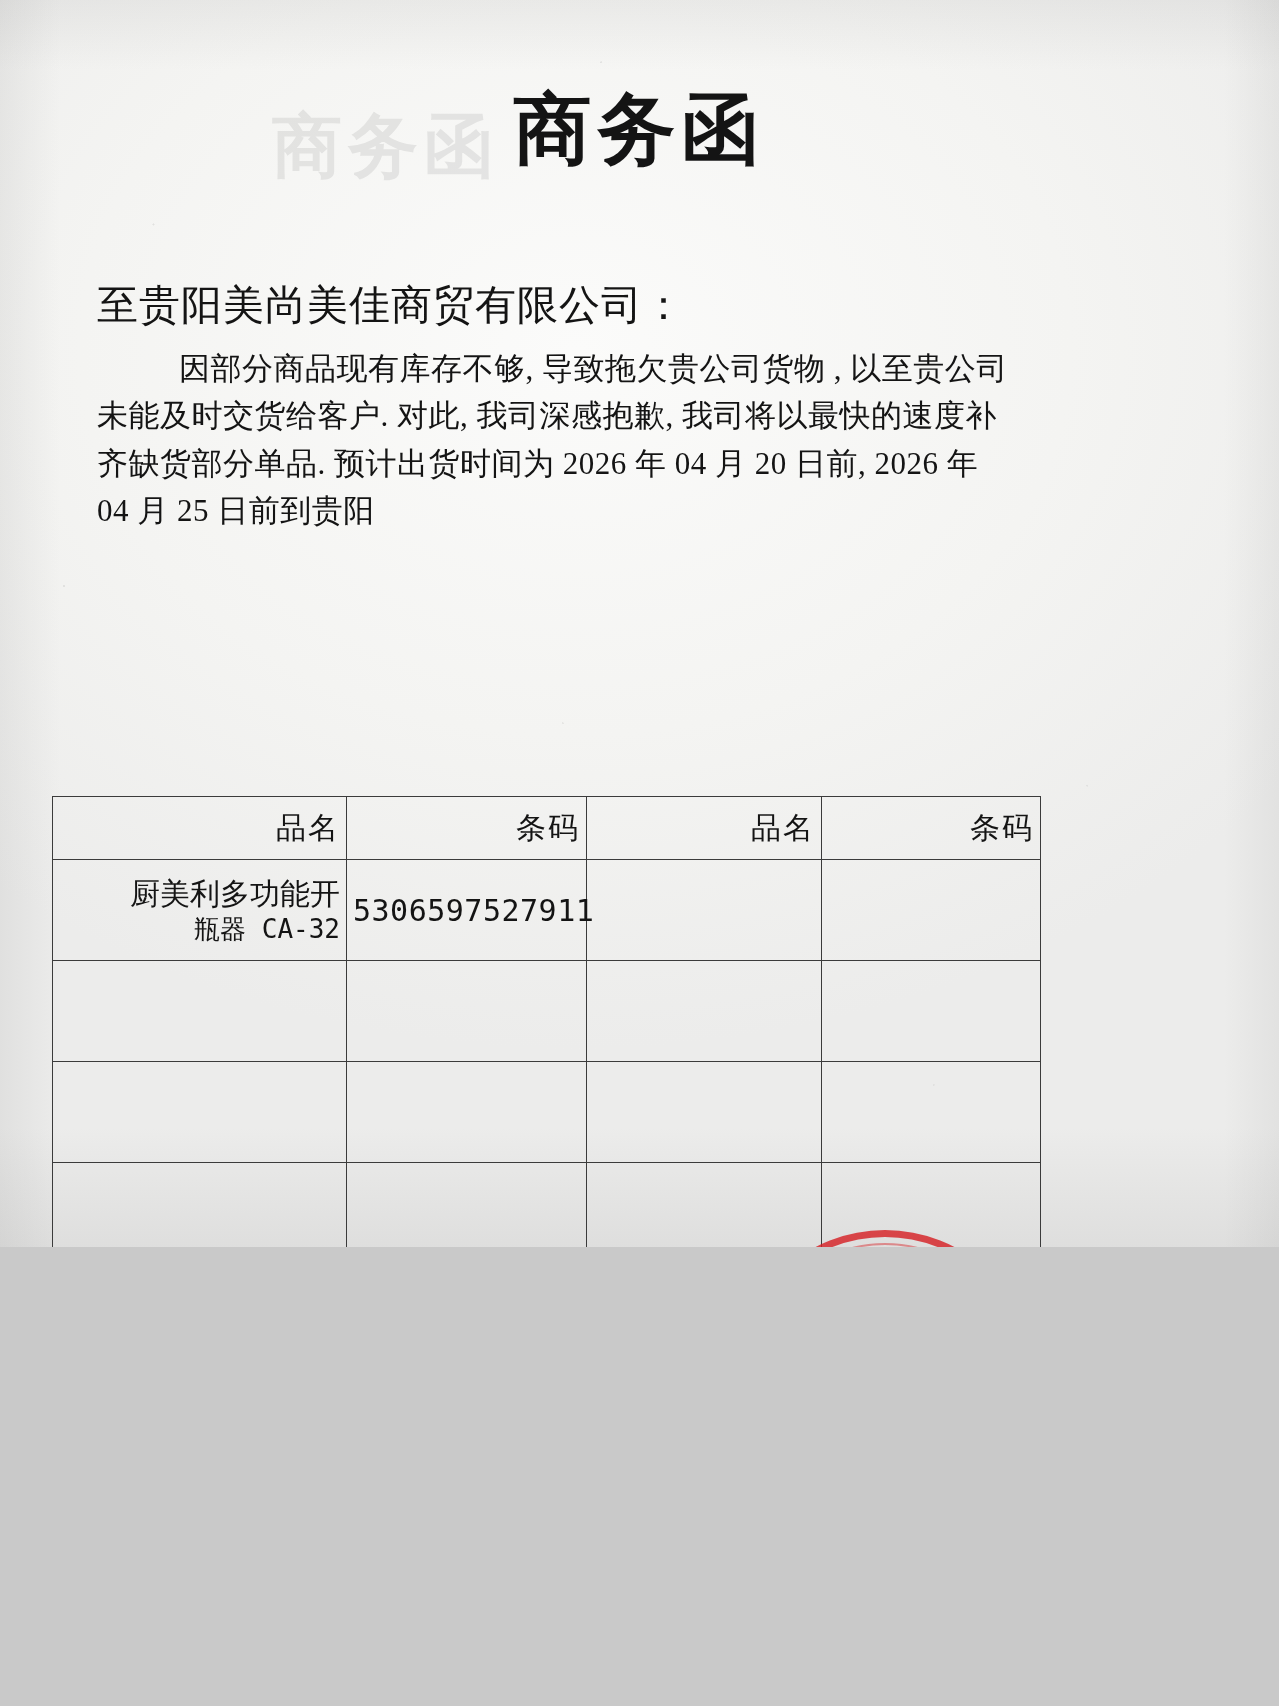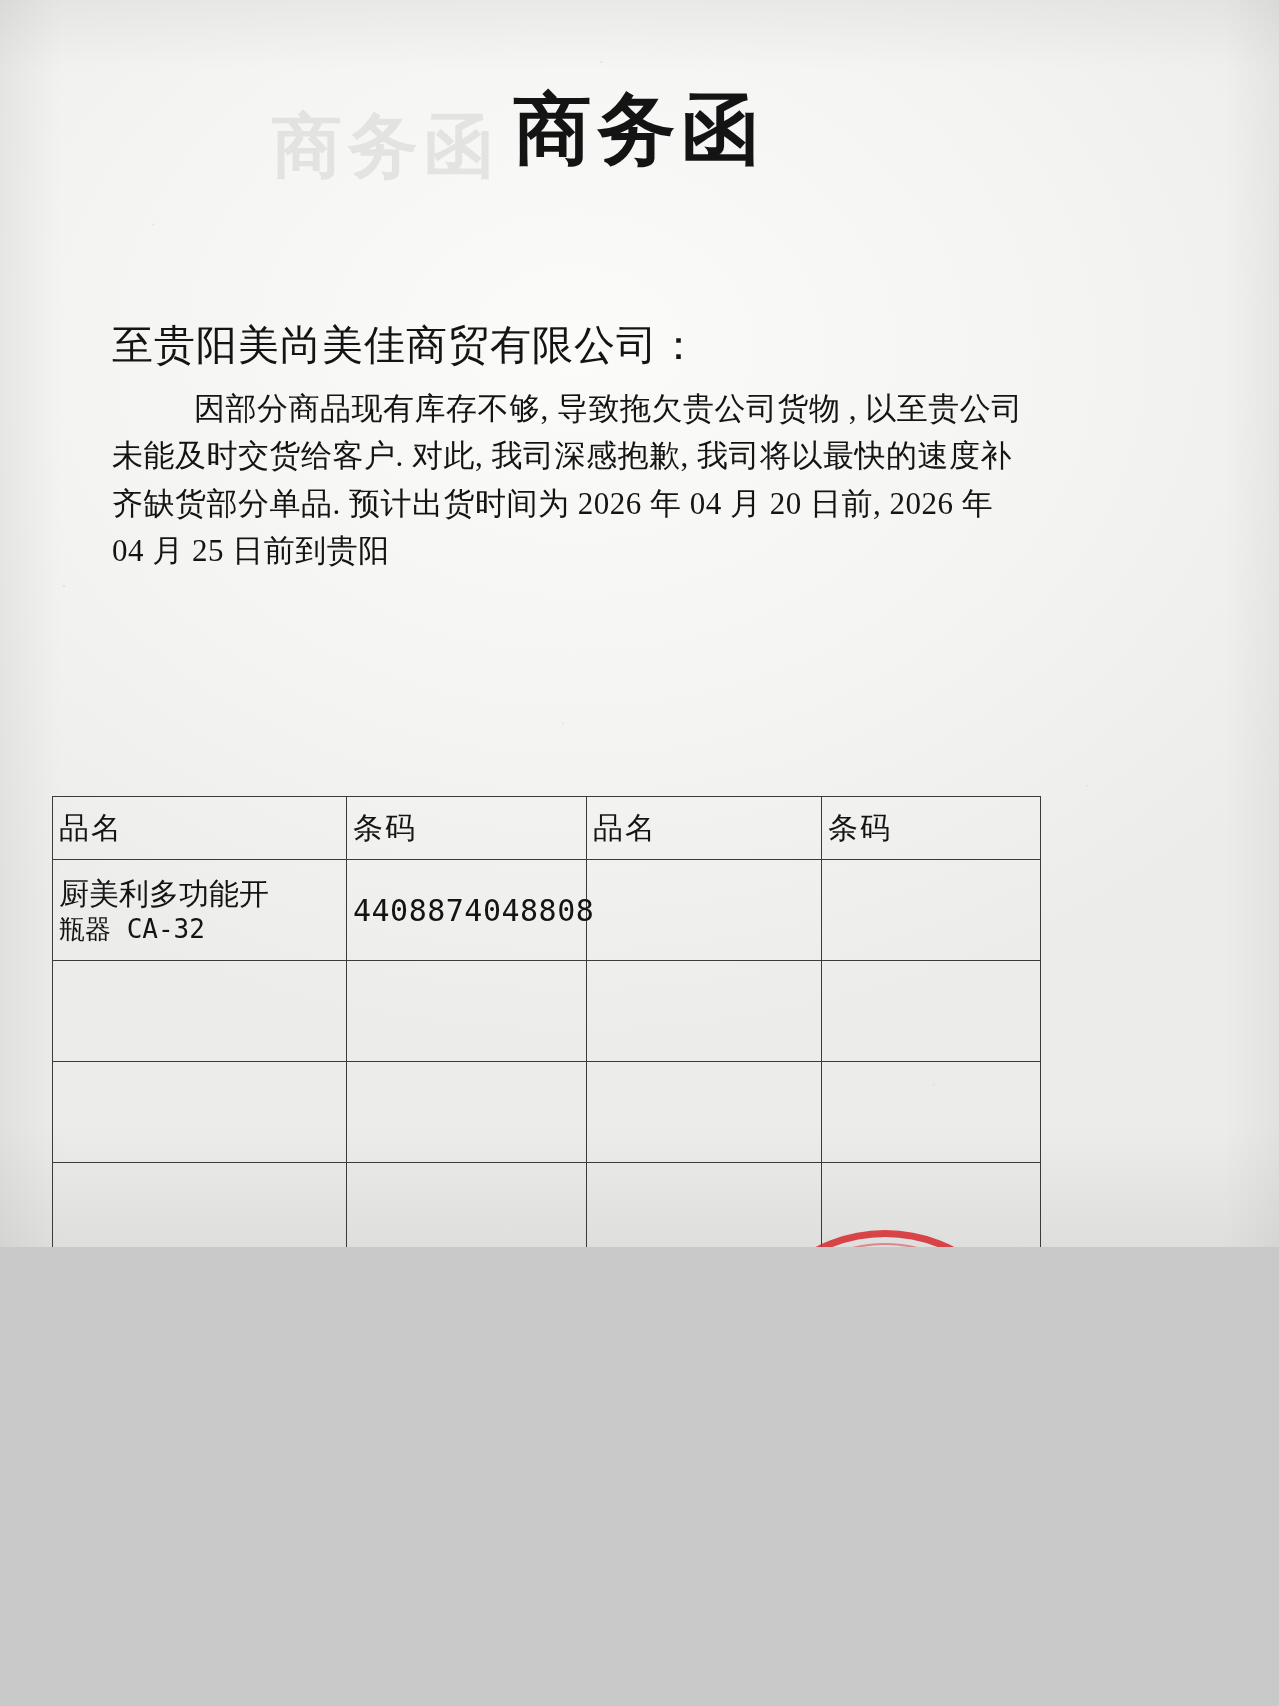--- a/index.html
+++ b/index.html
@@ -66,23 +66,22 @@
     font-weight: bold;
     letter-spacing: 6px;
     font-family: "DejaVu Serif", "Liberation Serif", serif;
     color: rgba(60,60,60,0.10);
     pointer-events: none;
   }
 
   .body-block {
     position: absolute;
     top: 278px;
-    left: 112px;
+    left: 97px;
     width: 1000px;
-    margin-top: 40px;
   }
   .salutation {
     font-size: 41px;
     line-height: 1.35;
     letter-spacing: 1px;
     color: #141414;
   }
   .para {
     margin-top: 12px;
     font-size: 31px;
@@ -103,21 +102,21 @@
     position: absolute;
     top: 796px;
     left: 52px;
     width: 988px;
     border-collapse: collapse;
     table-layout: fixed;
   }
   table.items th, table.items td {
     border: 1.6px solid #3b3b3b;
     height: 58px;
-    text-align: left;
+    text-align: right;
     vertical-align: middle;
     font-size: 30px;
     font-weight: normal;
     color: #141414;
     padding: 2px 6px;
   }
   table.items th { letter-spacing: 2px; }
   table.items tr.body-row td { height: 96px; }
   td.name-cell {
     font-size: 29px;
@@ -222,21 +221,21 @@
         <th>品名</th>
         <th>条码</th>
       </tr>
     </thead>
     <tbody>
       <tr class="body-row">
         <td class="name-cell">
           <div>厨美利多功能开</div>
           <div class="mono-sub">瓶器 CA-32</div>
         </td>
-        <td class="code-cell">4408874048808</td>
+        <td class="code-cell">5306597527911</td>
         <td></td>
         <td></td>
       </tr>
       <tr class="body-row">
         <td></td>
         <td></td>
         <td></td>
         <td></td>
       </tr>
       <tr class="body-row">

